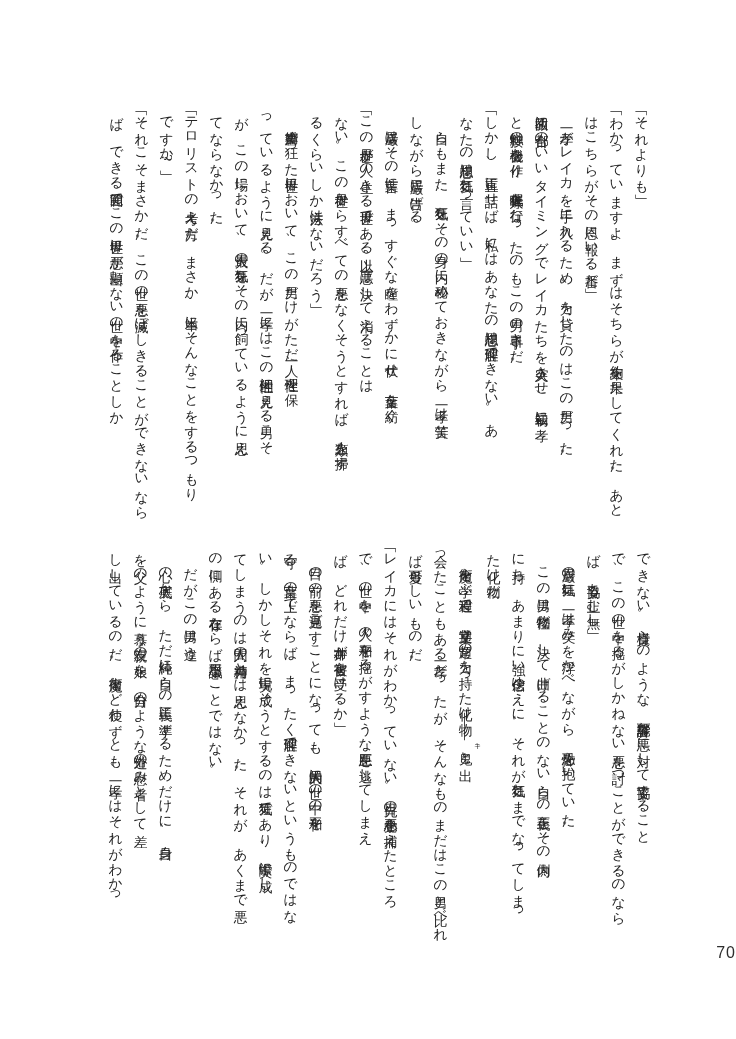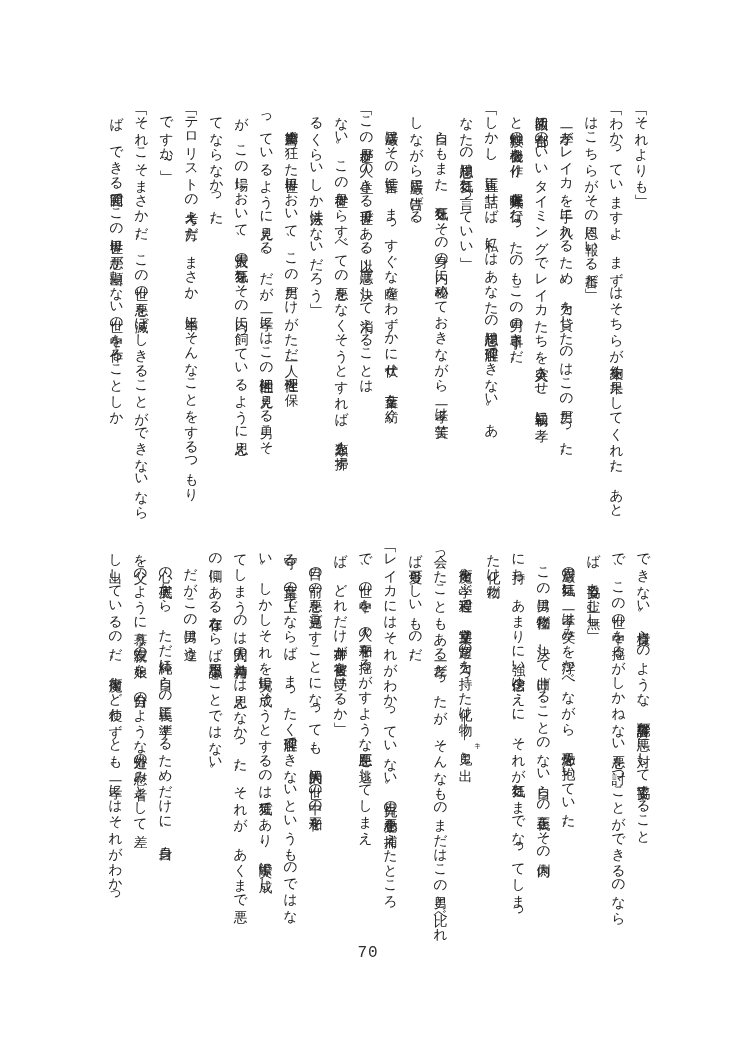--- a/index.html
+++ b/index.html
@@ -47,25 +47,25 @@
   }
   rt {
     font-size: 7px;
     letter-spacing: 0;
   }
   .page-number {
     position: absolute;
     top: 944px;
     left: 0;
     width: 100%;
-    text-align: center;
+    text-align: right;
     font-size: 16px;
     color: #2e2e2e;
     letter-spacing: 1px;
-    font-family: Liberation Mono, monospace;
+    font-family: Liberation Sans, sans-serif;
   }
 </style>
 </head>
 <body>
 
 <div class="page">
 
   <div class="vblock block-top">
     <div class="line">「それよりも」</div>
     <div class="line">「わかっていますよ。まずはそちらが約束を果たしてくれた。あと</div>

